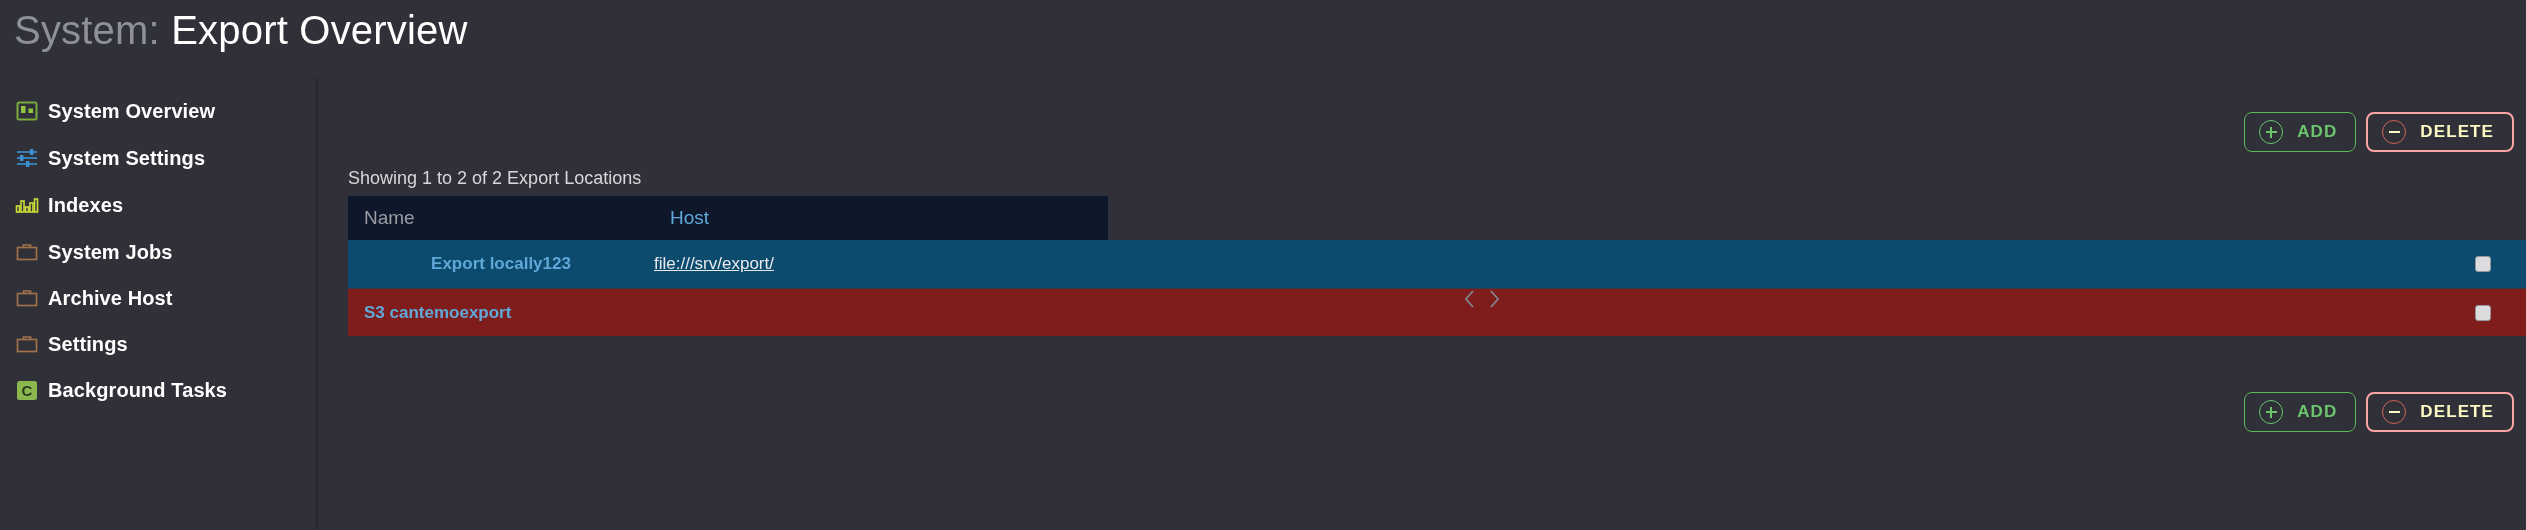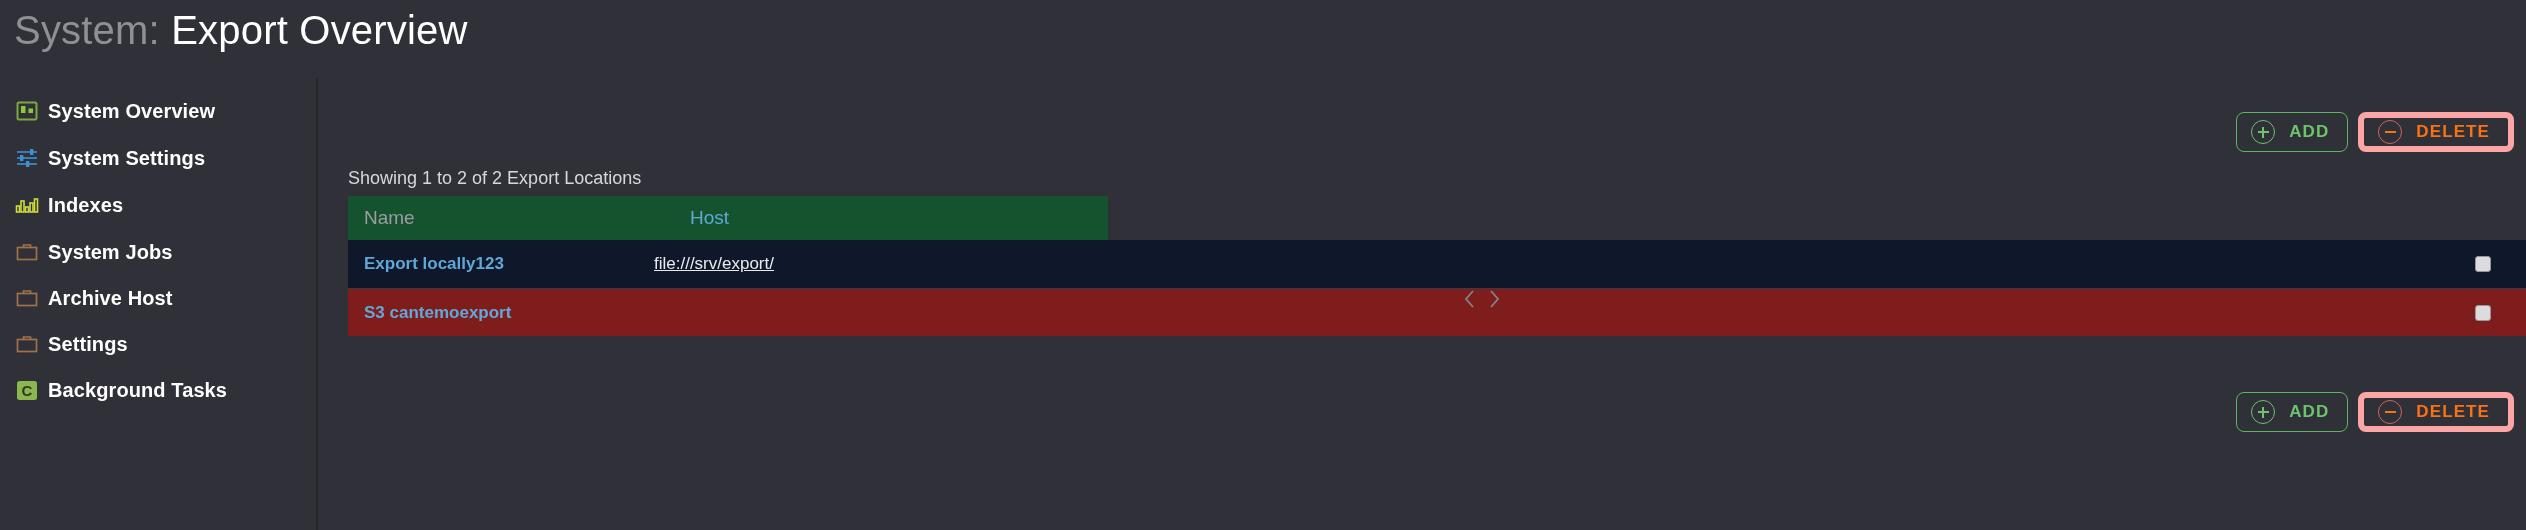--- a/index.html
+++ b/index.html
@@ -100,21 +100,21 @@
     padding: 0 18px 0 14px;
     border-radius: 8px;
     background: transparent;
     font-size: 17px;
     font-weight: 600;
     letter-spacing: 1.1px;
     cursor: pointer;
     box-sizing: border-box;
   }
   .btn-add    { border: 1px solid #5cb85c; color: #6cc46c; }
-  .btn-delete { border: 6px solid #fca5a5; color: #f97316; }
+  .btn-delete { border: 2px solid #fca5a5; color: #fef9c3; }
 
   .circ {
     width: 22px; height: 22px;
     border-radius: 50%;
     display: inline-flex;
     align-items: center;
     justify-content: center;
     position: relative;
     flex: 0 0 22px;
   }
@@ -138,40 +138,39 @@
     position: absolute;
     left: 30px;
     top: 196px;
     right: 0;
   }
   .thead {
     display: flex;
     align-items: center;
     width: 760px;
     height: 44px;
-    background: #14532d;
-    box-sizing: border-box;
-    gap: 20px;
+    background: #0f172a;
+    box-sizing: border-box;
   }
   .th {
     font-size: 19px;
     padding-left: 16px;
     white-space: nowrap;
   }
   .th-name { width: 290px; color: #9c9da4; }
   .th-host { color: #5fa8d8; }
 
   .trow {
     display: flex;
     align-items: center;
     height: 48px;
     position: relative;
     box-sizing: border-box;
   }
-  .trow.odd  { background: #0f172a; }
+  .trow.odd  { background: #0c4a6e; text-align: center; }
   .trow.even { background: #7f1d1d; border-top: 1px solid #3a3b44; }
 
   .td {
     font-size: 17px;
     padding-left: 16px;
     white-space: nowrap;
     box-sizing: border-box;
   }
   .td-name {
     width: 290px;

